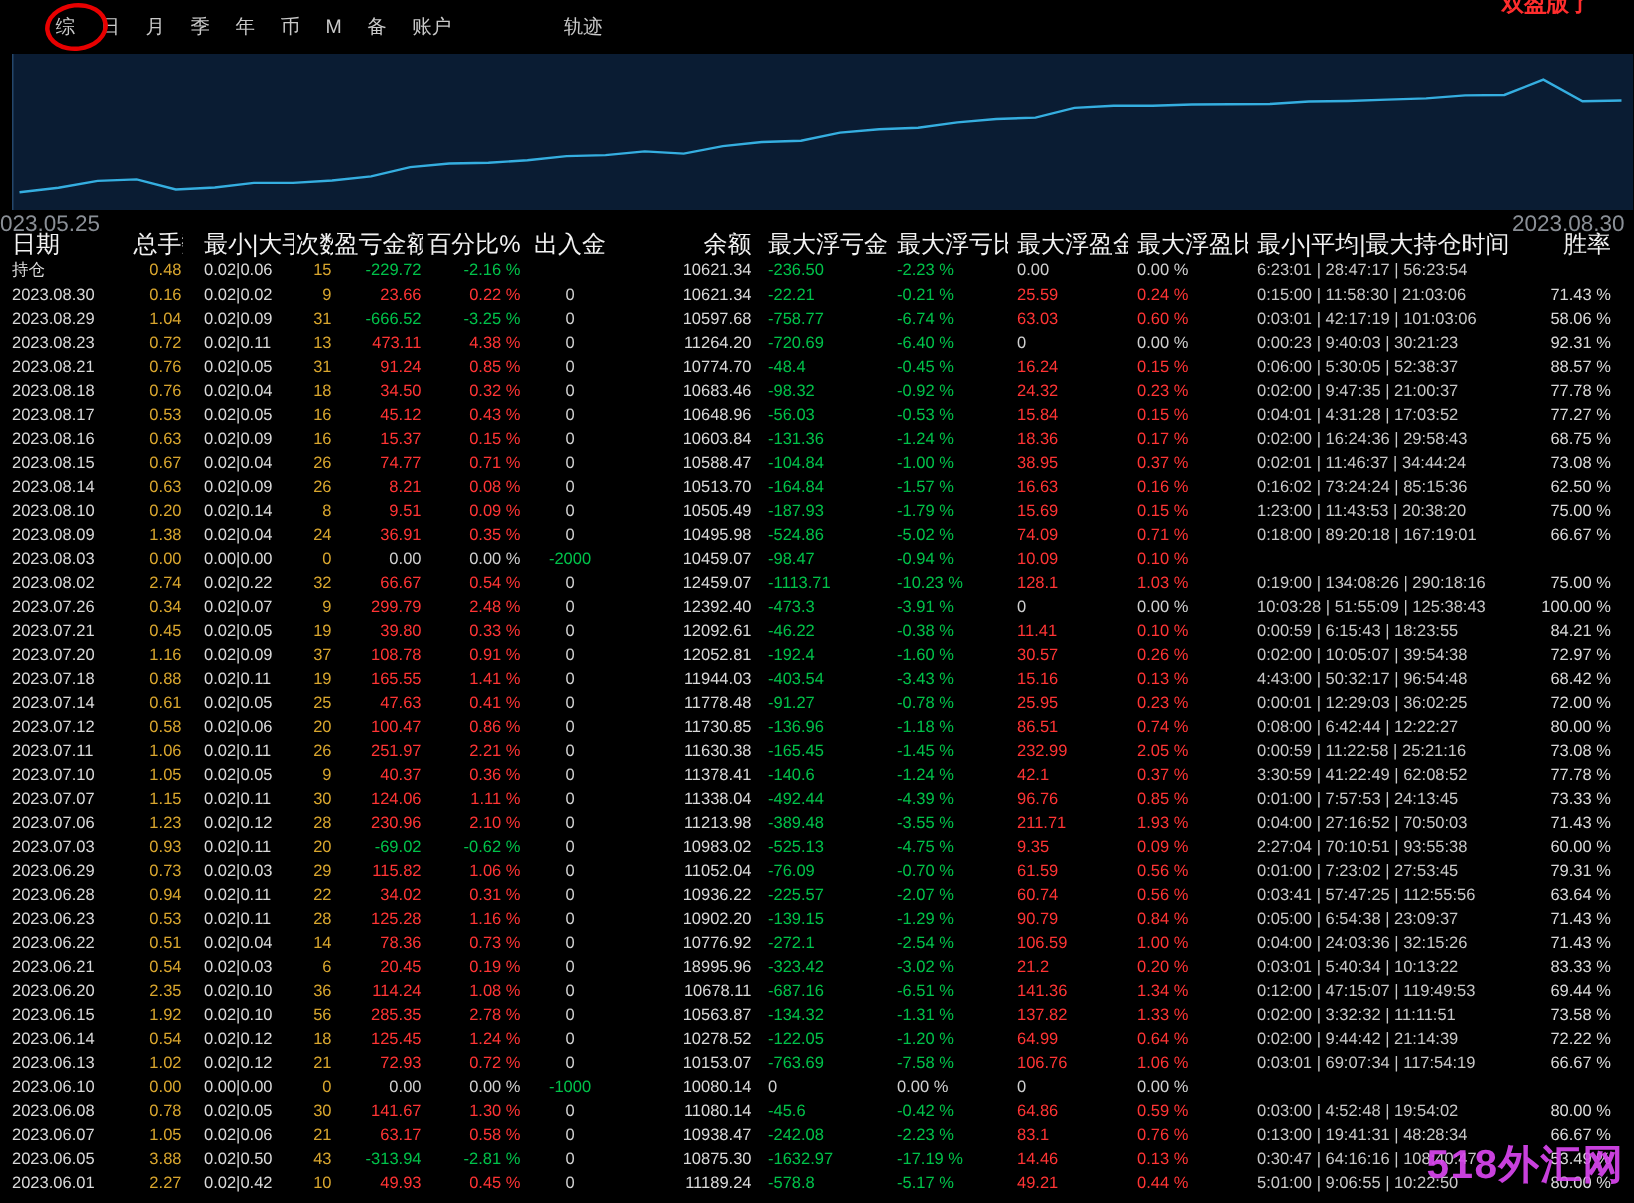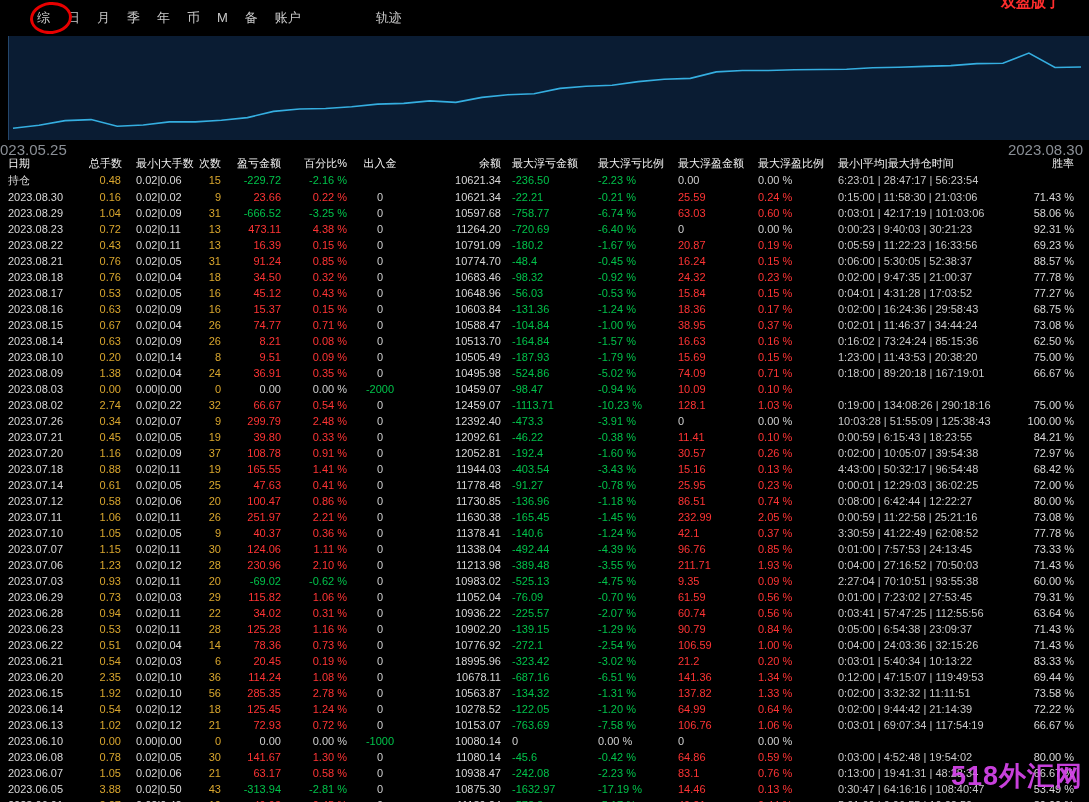--- a/index.html
+++ b/index.html
@@ -12,21 +12,21 @@
   .active-circle{position:absolute;left:30px;top:2px;width:36px;height:26px;border:3px solid #e80000;
                  border-radius:50%;transform:rotate(-6deg);pointer-events:none;}
   .top-right-text{position:absolute;top:-7px;right:28px;color:#ff2d2d;font-size:15px;font-weight:bold;}
   
   .chart-panel{position:relative;height:104px;margin-left:8px;background:#0a1c33;border-left:1px solid #24466b;}
   .chart-panel svg{display:block;}
   .chart-labels{height:14px;display:flex;justify-content:space-between;color:#8a8f96;font-size:15px;
                 padding:1px 6px 0 0;background:#000;}
   
   table{width:1089px;table-layout:fixed;border-collapse:collapse;background:#000;}
-  th{font-size:11px;font-weight:normal;color:#f2f2f2;height:15px;line-height:15px;white-space:nowrap;overflow:hidden;}
+  th{font-size:16px;font-weight:normal;color:#f2f2f2;height:15px;line-height:15px;white-space:nowrap;overflow:hidden;}
   td{font-size:11px;height:14px;line-height:14px;white-space:nowrap;overflow:hidden;}
   thead tr.pos-row td{height:15px;line-height:15px;}
   td:nth-child(1),th:nth-child(1){text-align:left;padding-left:8px;}
   td:nth-child(2),th:nth-child(2){text-align:right;}
   td:nth-child(3),th:nth-child(3){text-align:left;padding-left:14px;}
   td:nth-child(4),th:nth-child(4){text-align:right;}
   td:nth-child(5),th:nth-child(5){text-align:right;}
   td:nth-child(6),th:nth-child(6){text-align:right;}
   td:nth-child(7),th:nth-child(7){text-align:center;}
   td:nth-child(8),th:nth-child(8){text-align:right;}
@@ -162,36 +162,20 @@
           <td class="zero">0</td>
           <td class="white">11264.20</td>
           <td class="green">-720.69</td>
           <td class="green">-6.40 %</td>
           <td class="zero">0</td>
           <td class="zero">0.00 %</td>
           <td class="time">0:00:23 | 9:40:03 | 30:21:23</td>
           <td class="white">92.31 %</td>
         </tr>
         <tr>
-          <td class="date">2023.08.22</td>
-          <td class="yellow">0.43</td>
-          <td class="white">0.02|0.11</td>
-          <td class="yellow">13</td>
-          <td class="red">16.39</td>
-          <td class="red">0.15 %</td>
-          <td class="zero">0</td>
-          <td class="white">10791.09</td>
-          <td class="green">-180.2</td>
-          <td class="green">-1.67 %</td>
-          <td class="red">20.87</td>
-          <td class="red">0.19 %</td>
-          <td class="time">0:05:59 | 11:22:23 | 16:33:56</td>
-          <td class="white">69.23 %</td>
-        </tr>
-        <tr>
           <td class="date">2023.08.21</td>
           <td class="yellow">0.76</td>
           <td class="white">0.02|0.05</td>
           <td class="yellow">31</td>
           <td class="red">91.24</td>
           <td class="red">0.85 %</td>
           <td class="zero">0</td>
           <td class="white">10774.70</td>
           <td class="green">-48.4</td>
           <td class="green">-0.45 %</td>

